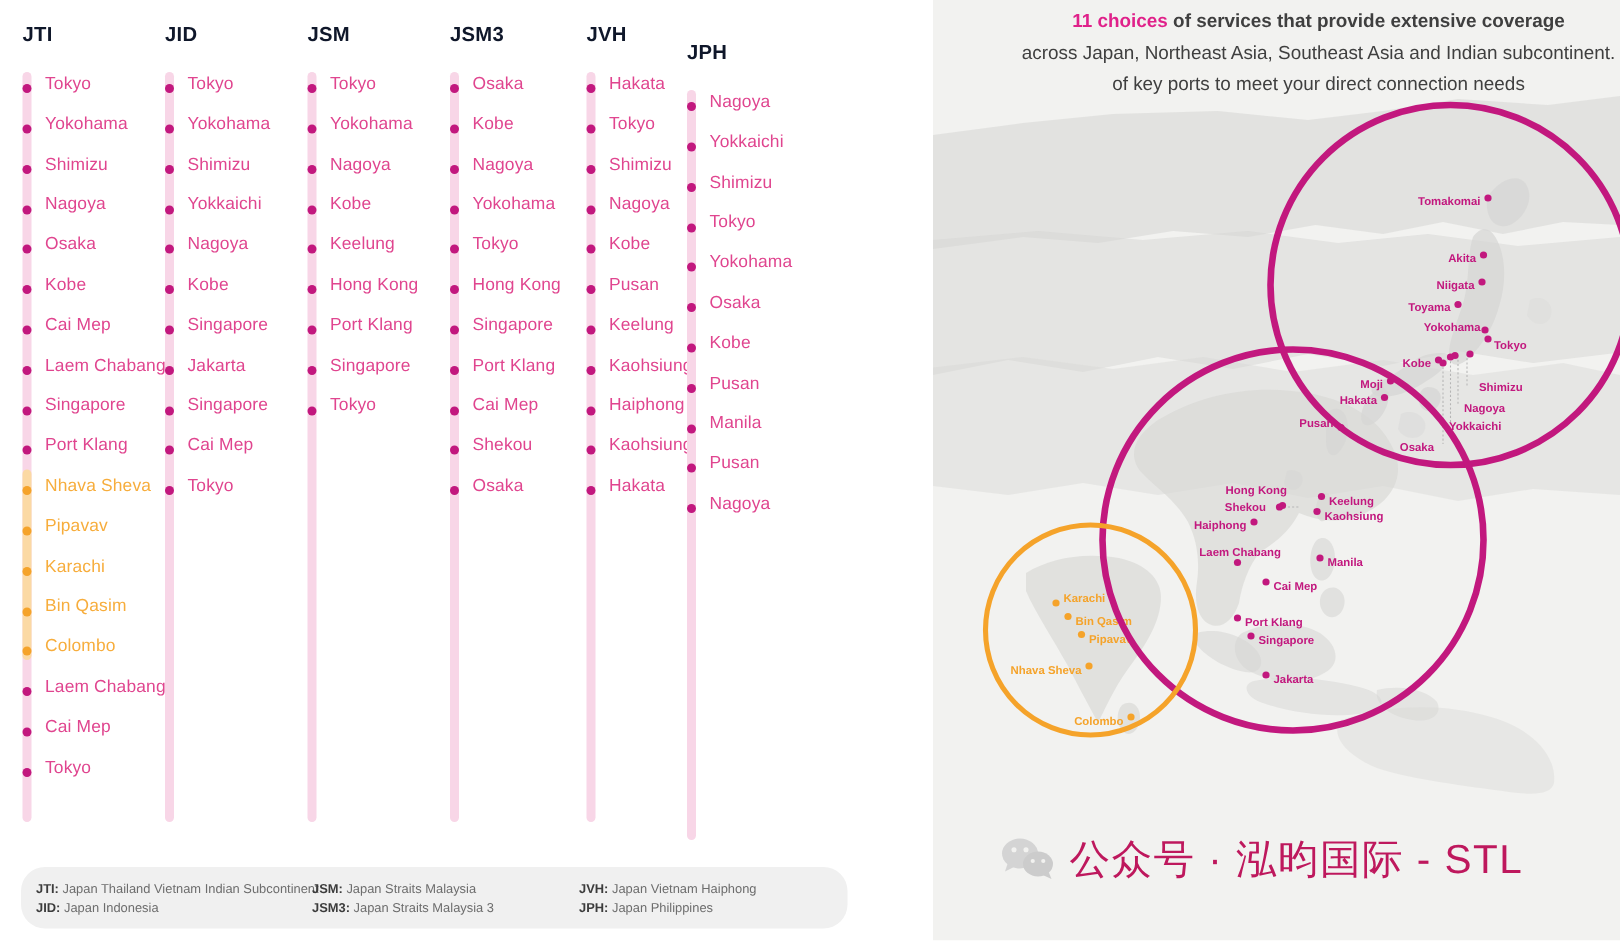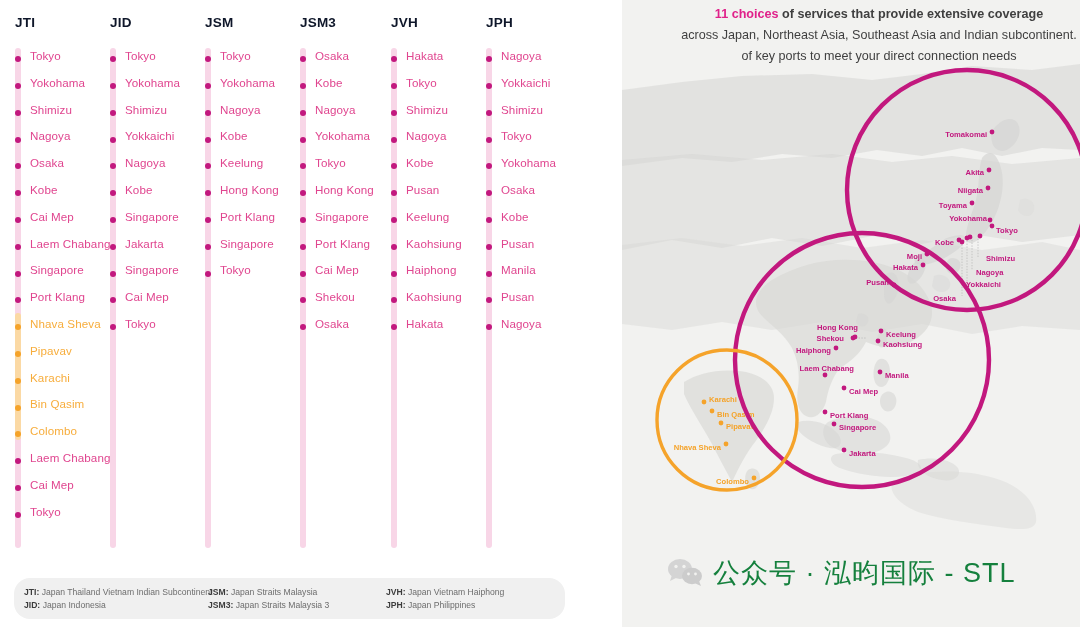--- a/index.html
+++ b/index.html
@@ -66,21 +66,21 @@
   .plabel-o{font-family:"Liberation Sans",sans-serif;font-size:7.6px;font-weight:bold;fill:#f5a32a;}
   .pdot{fill:#c2187e;}
   .pdot-o{fill:#f5a32a;}
   .leader{stroke:#b5b5b5;stroke-width:.7;stroke-dasharray:1.4 1.4;fill:none;}
 
   
   #watermark{
     position:absolute;left:45px;top:555px;display:flex;align-items:center;gap:10px;
     color:#cfcfcf;
   }
-  #wm-text{font-size:27px;letter-spacing:1px;color:#15803d;white-space:nowrap;}
+  #wm-text{font-size:27px;letter-spacing:1px;color:#be185d;white-space:nowrap;}
 </style>
 </head>
 <body>
 
 <div id="root">
 
   <div id="left">
     <div id="columns-host">
         <div class="col" style="left: 15px;">
           <div class="col-head">JTI</div>
@@ -346,21 +346,21 @@
             <div class="stop">
               <span class="dot"></span>
               <span class="stop-label">Kaohsiung</span>
             </div>
             <div class="stop">
               <span class="dot"></span>
               <span class="stop-label">Hakata</span>
             </div>
           </div>
         </div>
-        <div class="col" style="left: 486px;">
+        <div class="col" style="left: 458px; margin-top: 12px;">
           <div class="col-head">JPH</div>
           <div class="rail" style="height: 500px;"></div>
           <div class="stops">
             <div class="stop">
               <span class="dot"></span>
               <span class="stop-label">Nagoya</span>
             </div>
             <div class="stop">
               <span class="dot"></span>
               <span class="stop-label">Yokkaichi</span>

